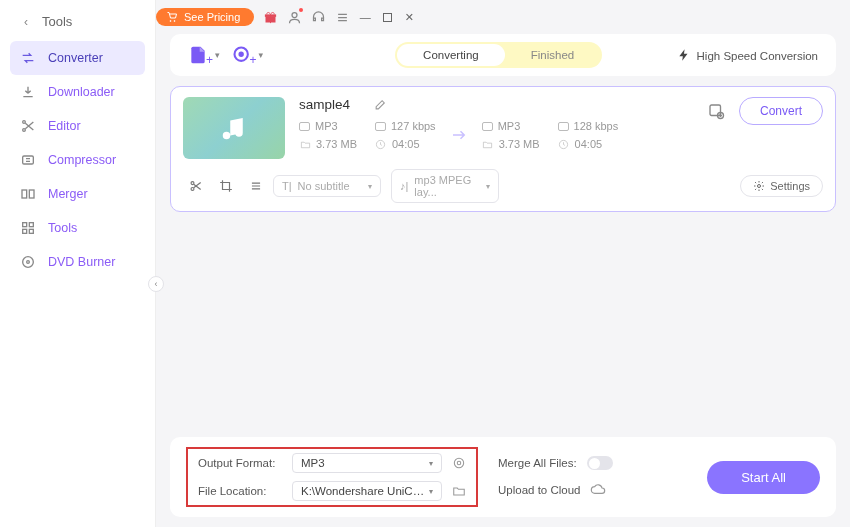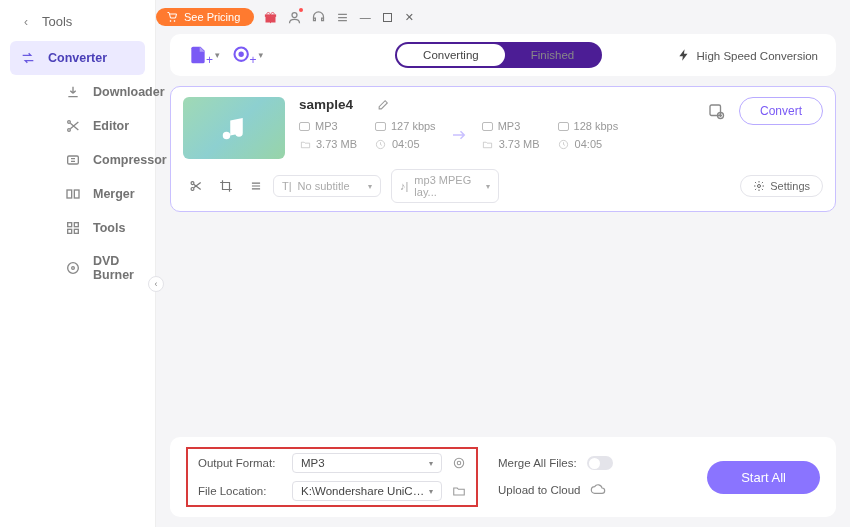--- a/index.html
+++ b/index.html
@@ -1,54 +1,54 @@
 <!DOCTYPE html>
 <html><head>
 <meta charset="utf-8">
 <style>
 * { margin: 0; padding: 0; box-sizing: border-box; font-family: -apple-system, BlinkMacSystemFont, "Segoe UI", sans-serif; }
 body { width: 850px; height: 527px; background: #f5f5f7; display: flex; overflow: hidden; position: relative; }
 
 .sidebar { width: 156px; background: #fff; height: 100%; border-right: 1px solid #eee; }
 .back-row { display: flex; align-items: center; gap: 14px; padding: 14px 18px 12px 24px; color: #666; font-size: 13px; }
 .back-row .chev { font-size: 12px; color: #888; }
-.nav { display: flex; flex-direction: column; font-weight: bold; }
-.nav-item { display: flex; align-items: center; gap: 12px; padding: 9px 18px 9px 20px; font-size: 12.5px; color: #737373; cursor: pointer; margin-left: 45px; }
+.nav { display: flex; flex-direction: column; }
+.nav-item { display: flex; align-items: center; gap: 12px; padding: 9px 18px 9px 20px; font-size: 12.5px; color: #8b5cf6; cursor: pointer; }
 .nav-item.active { background: #eceaff; color: #4a3fb8; border-radius: 6px; margin: 0 10px; padding-left: 10px; }
 .nav-ico { width: 16px; height: 16px; display: flex; align-items: center; justify-content: center; color: #888; }
 .nav-item.active .nav-ico { color: #6a5ae0; }
 
 .collapse-handle { position: absolute; left: 148px; top: 276px; width: 16px; height: 16px; background: #fff; border: 1px solid #e3e3e8; border-radius: 50%; display: flex; align-items: center; justify-content: center; font-size: 9px; color: #888; }
 
 .main { flex: 1; display: flex; flex-direction: column; }
 .titlebar { height: 28px; display: flex; align-items: center; justify-content: flex-start; gap: 8px; padding: 6px 10px 0 0; }
 .pricing-btn { background: #ff7a2f; color: #fff; border-radius: 14px; padding: 3px 14px 3px 10px; font-size: 11px; display: flex; align-items: center; gap: 6px; }
 .tb-ico { width: 16px; height: 16px; display: flex; align-items: center; justify-content: center; color: #888; font-size: 13px; position: relative; }
 .tb-ico.gift { color: #e24a5a; }
 .tb-ico .dot { position: absolute; top: -1px; right: -1px; width: 4px; height: 4px; background: #ff5050; border-radius: 50%; }
 .win-btn { width: 14px; height: 14px; display: flex; align-items: center; justify-content: center; color: #666; font-size: 11px; }
 .win-sq { width: 9px; height: 9px; border: 1.2px solid #666; }
 
 .toolbar { background: #fff; border-radius: 10px; margin: 6px 14px 0 14px; padding: 8px 18px; display: flex; align-items: center; gap: 12px; }
 .tool-btn { display: flex; align-items: center; gap: 2px; color: #7a5af5; }
 .tool-btn svg { width: 20px; height: 20px; }
 .tool-btn .caret { font-size: 9px; color: #888; }
-.segmented { display: flex; background: #4c1d95; border-radius: 16px; padding: 2px; margin-left: 120px; }
+.segmented { display: flex; background: #fef9c3; border-radius: 16px; padding: 2px; margin-left: 120px; }
 .seg { padding: 5px 26px; font-size: 11.5px; color: #888; border-radius: 14px; cursor: pointer; }
 .seg.active { background: #fff; color: #444; }
 .hsc { margin-left: auto; display: flex; align-items: flex-end; gap: 6px; font-size: 11.5px; color: #555; }
 .hsc .bolt { color: #444; }
 
 .content { flex: 1; padding: 10px 14px 0 14px; overflow: hidden; }
 .card { border: 1.5px solid #c9c0ff; border-radius: 10px; background: #fff; padding: 10px 12px 8px 12px; }
 .card-top { display: flex; align-items: flex-start; gap: 14px; }
 .thumb { width: 102px; height: 62px; border-radius: 6px; background: linear-gradient(135deg, #a0d9b4, #8dd0d0, #98d4a8); display: flex; align-items: center; justify-content: center; }
 .thumb svg { width: 30px; height: 30px; fill: #fff; }
 .meta { flex: 1; }
-.fname-row { display: flex; align-items: center; gap: 24px; margin-bottom: 8px; font-weight: bold; }
+.fname-row { display: flex; align-items: center; gap: 24px; margin-bottom: 8px; }
 .fname { font-size: 13.5px; color: #333; }
 .edit-ico { color: #999; font-size: 12px; }
 .stats-row { display: flex; align-items: center; gap: 6px; }
 .stat-col { display: flex; flex-direction: column; gap: 6px; }
 .stat { display: flex; align-items: center; gap: 5px; font-size: 11px; color: #999; }
 .stat-ico { display: inline-flex; width: 12px; height: 12px; align-items: center; justify-content: center; }
 .stat-ico.sq { border: 1px solid #bbb; border-radius: 2px; width: 11px; height: 9px; }
 .stat-ico.folder svg, .stat-ico.clock svg { width: 11px; height: 11px; stroke: #bbb; fill: none; }
 .arrow-sep { display: flex; align-items: center; justify-content: center; padding: 0 6px; }
 .arrow-sep svg { width: 22px; height: 18px; }

